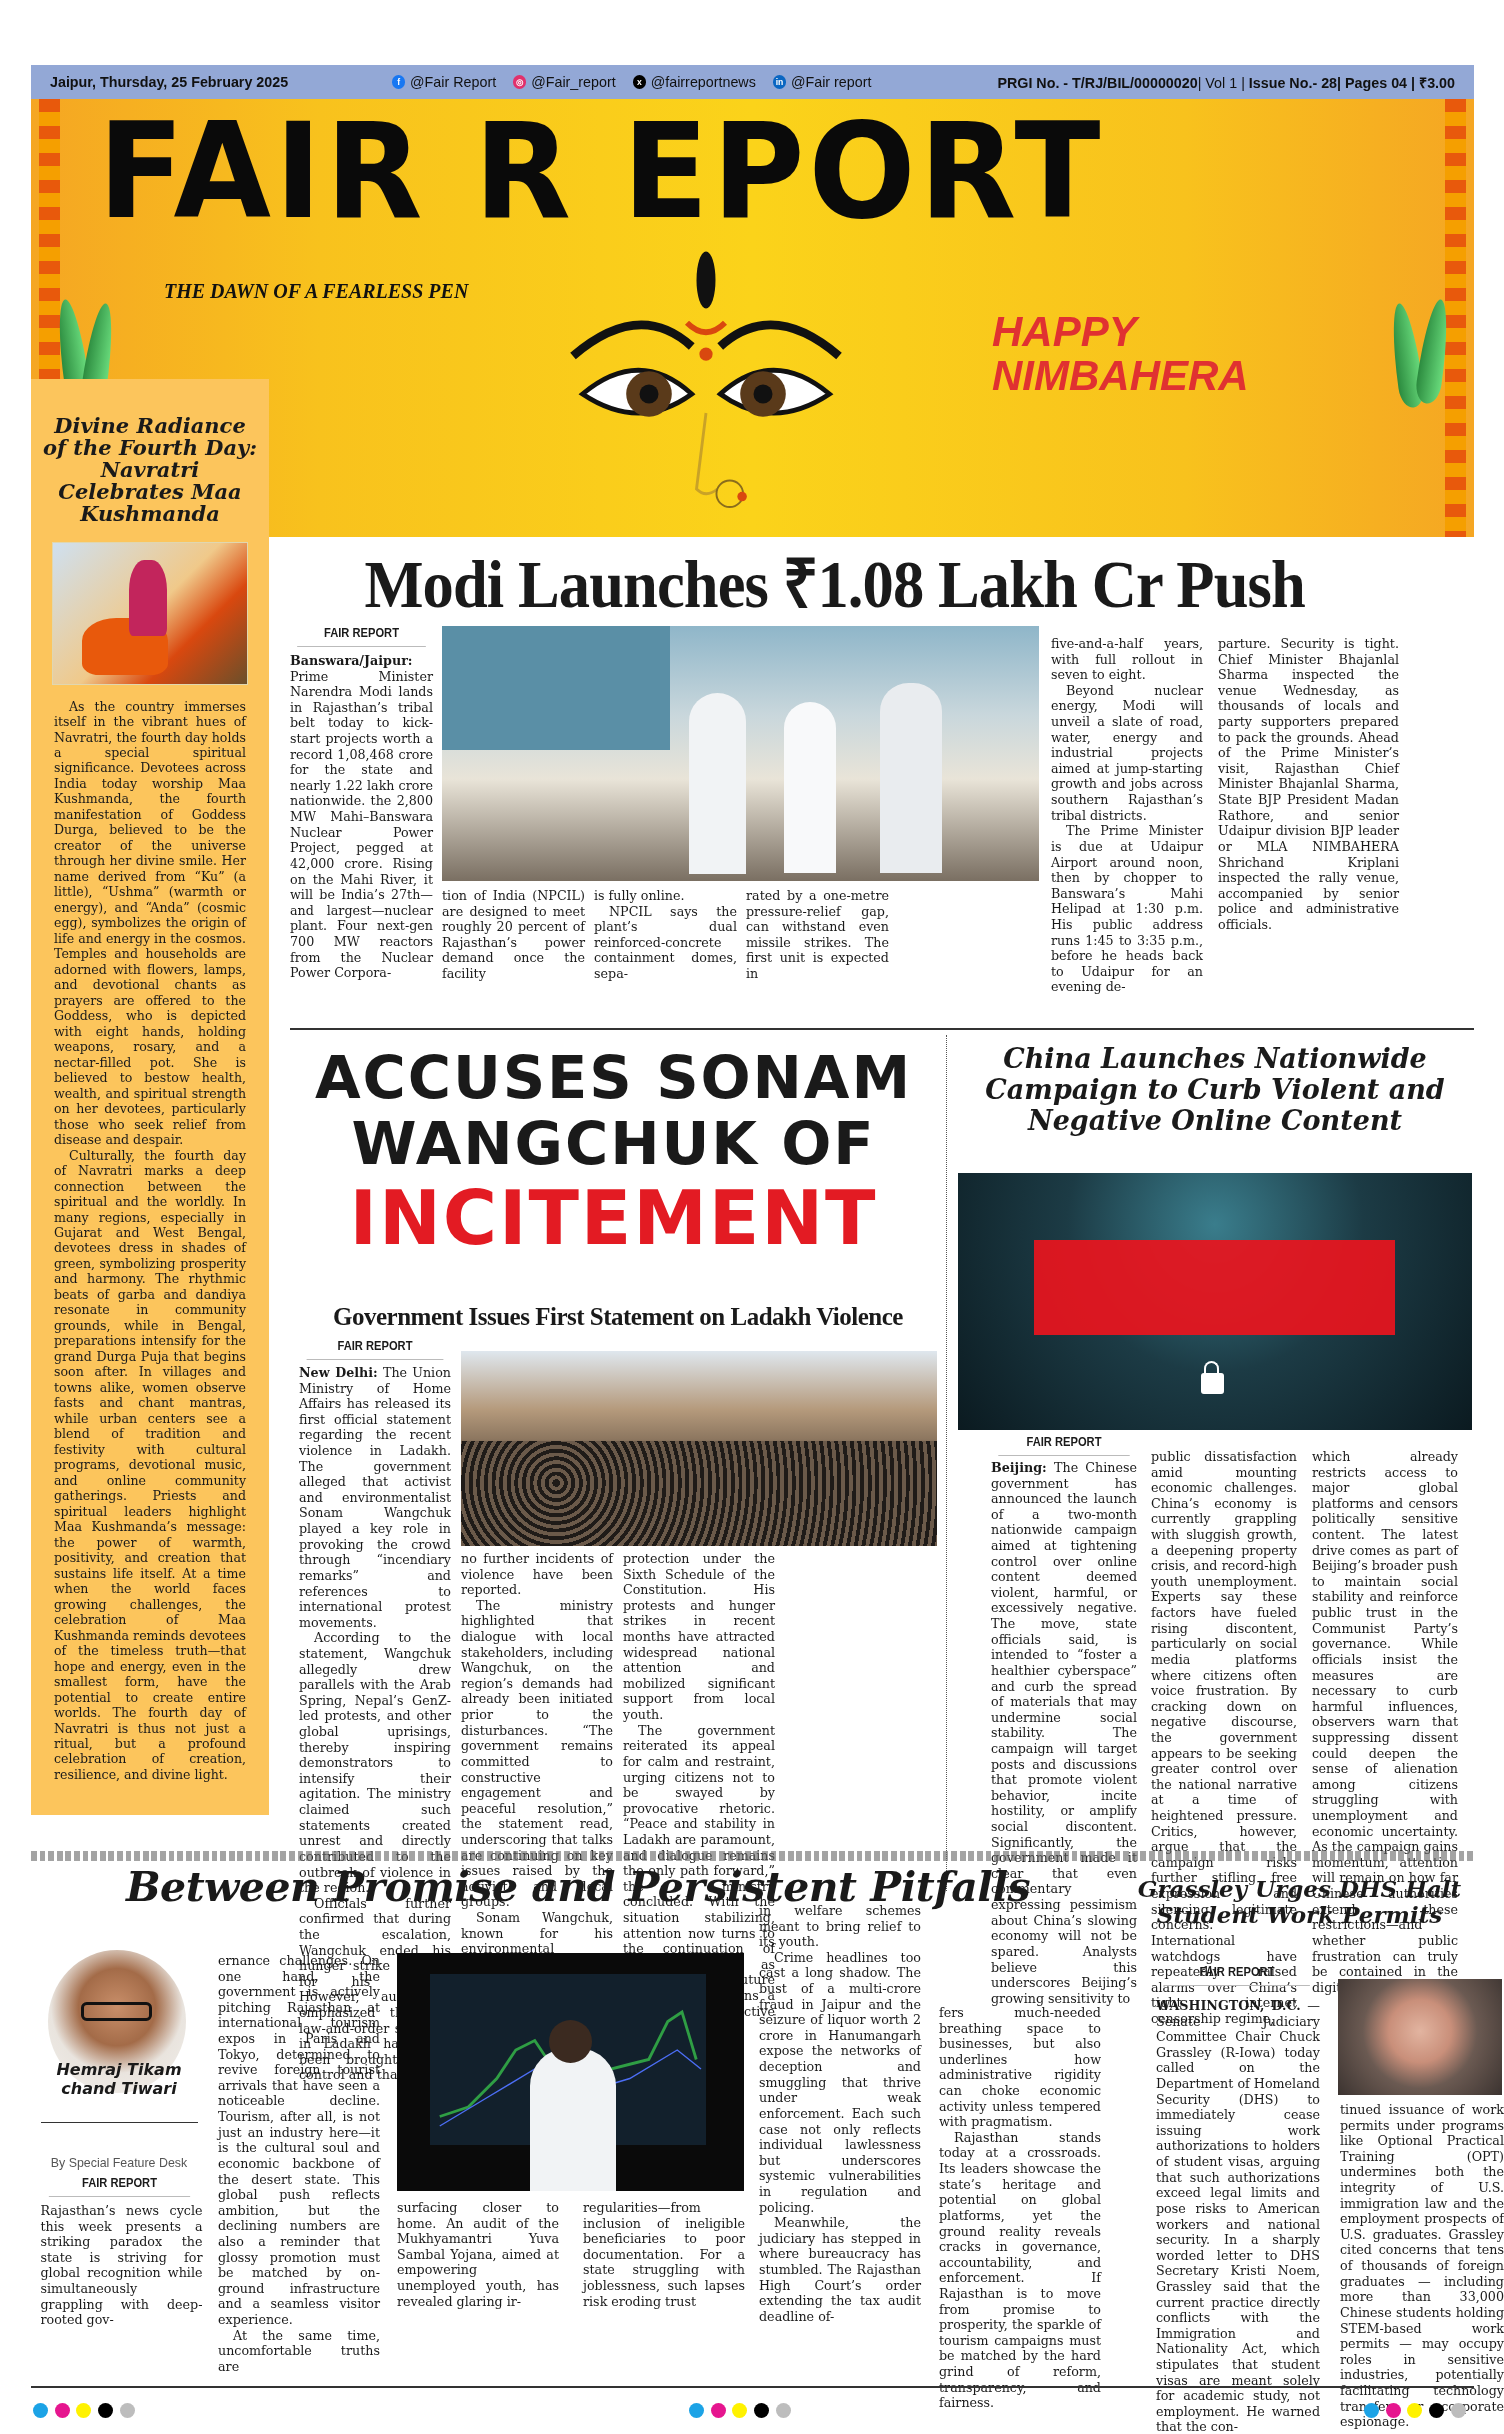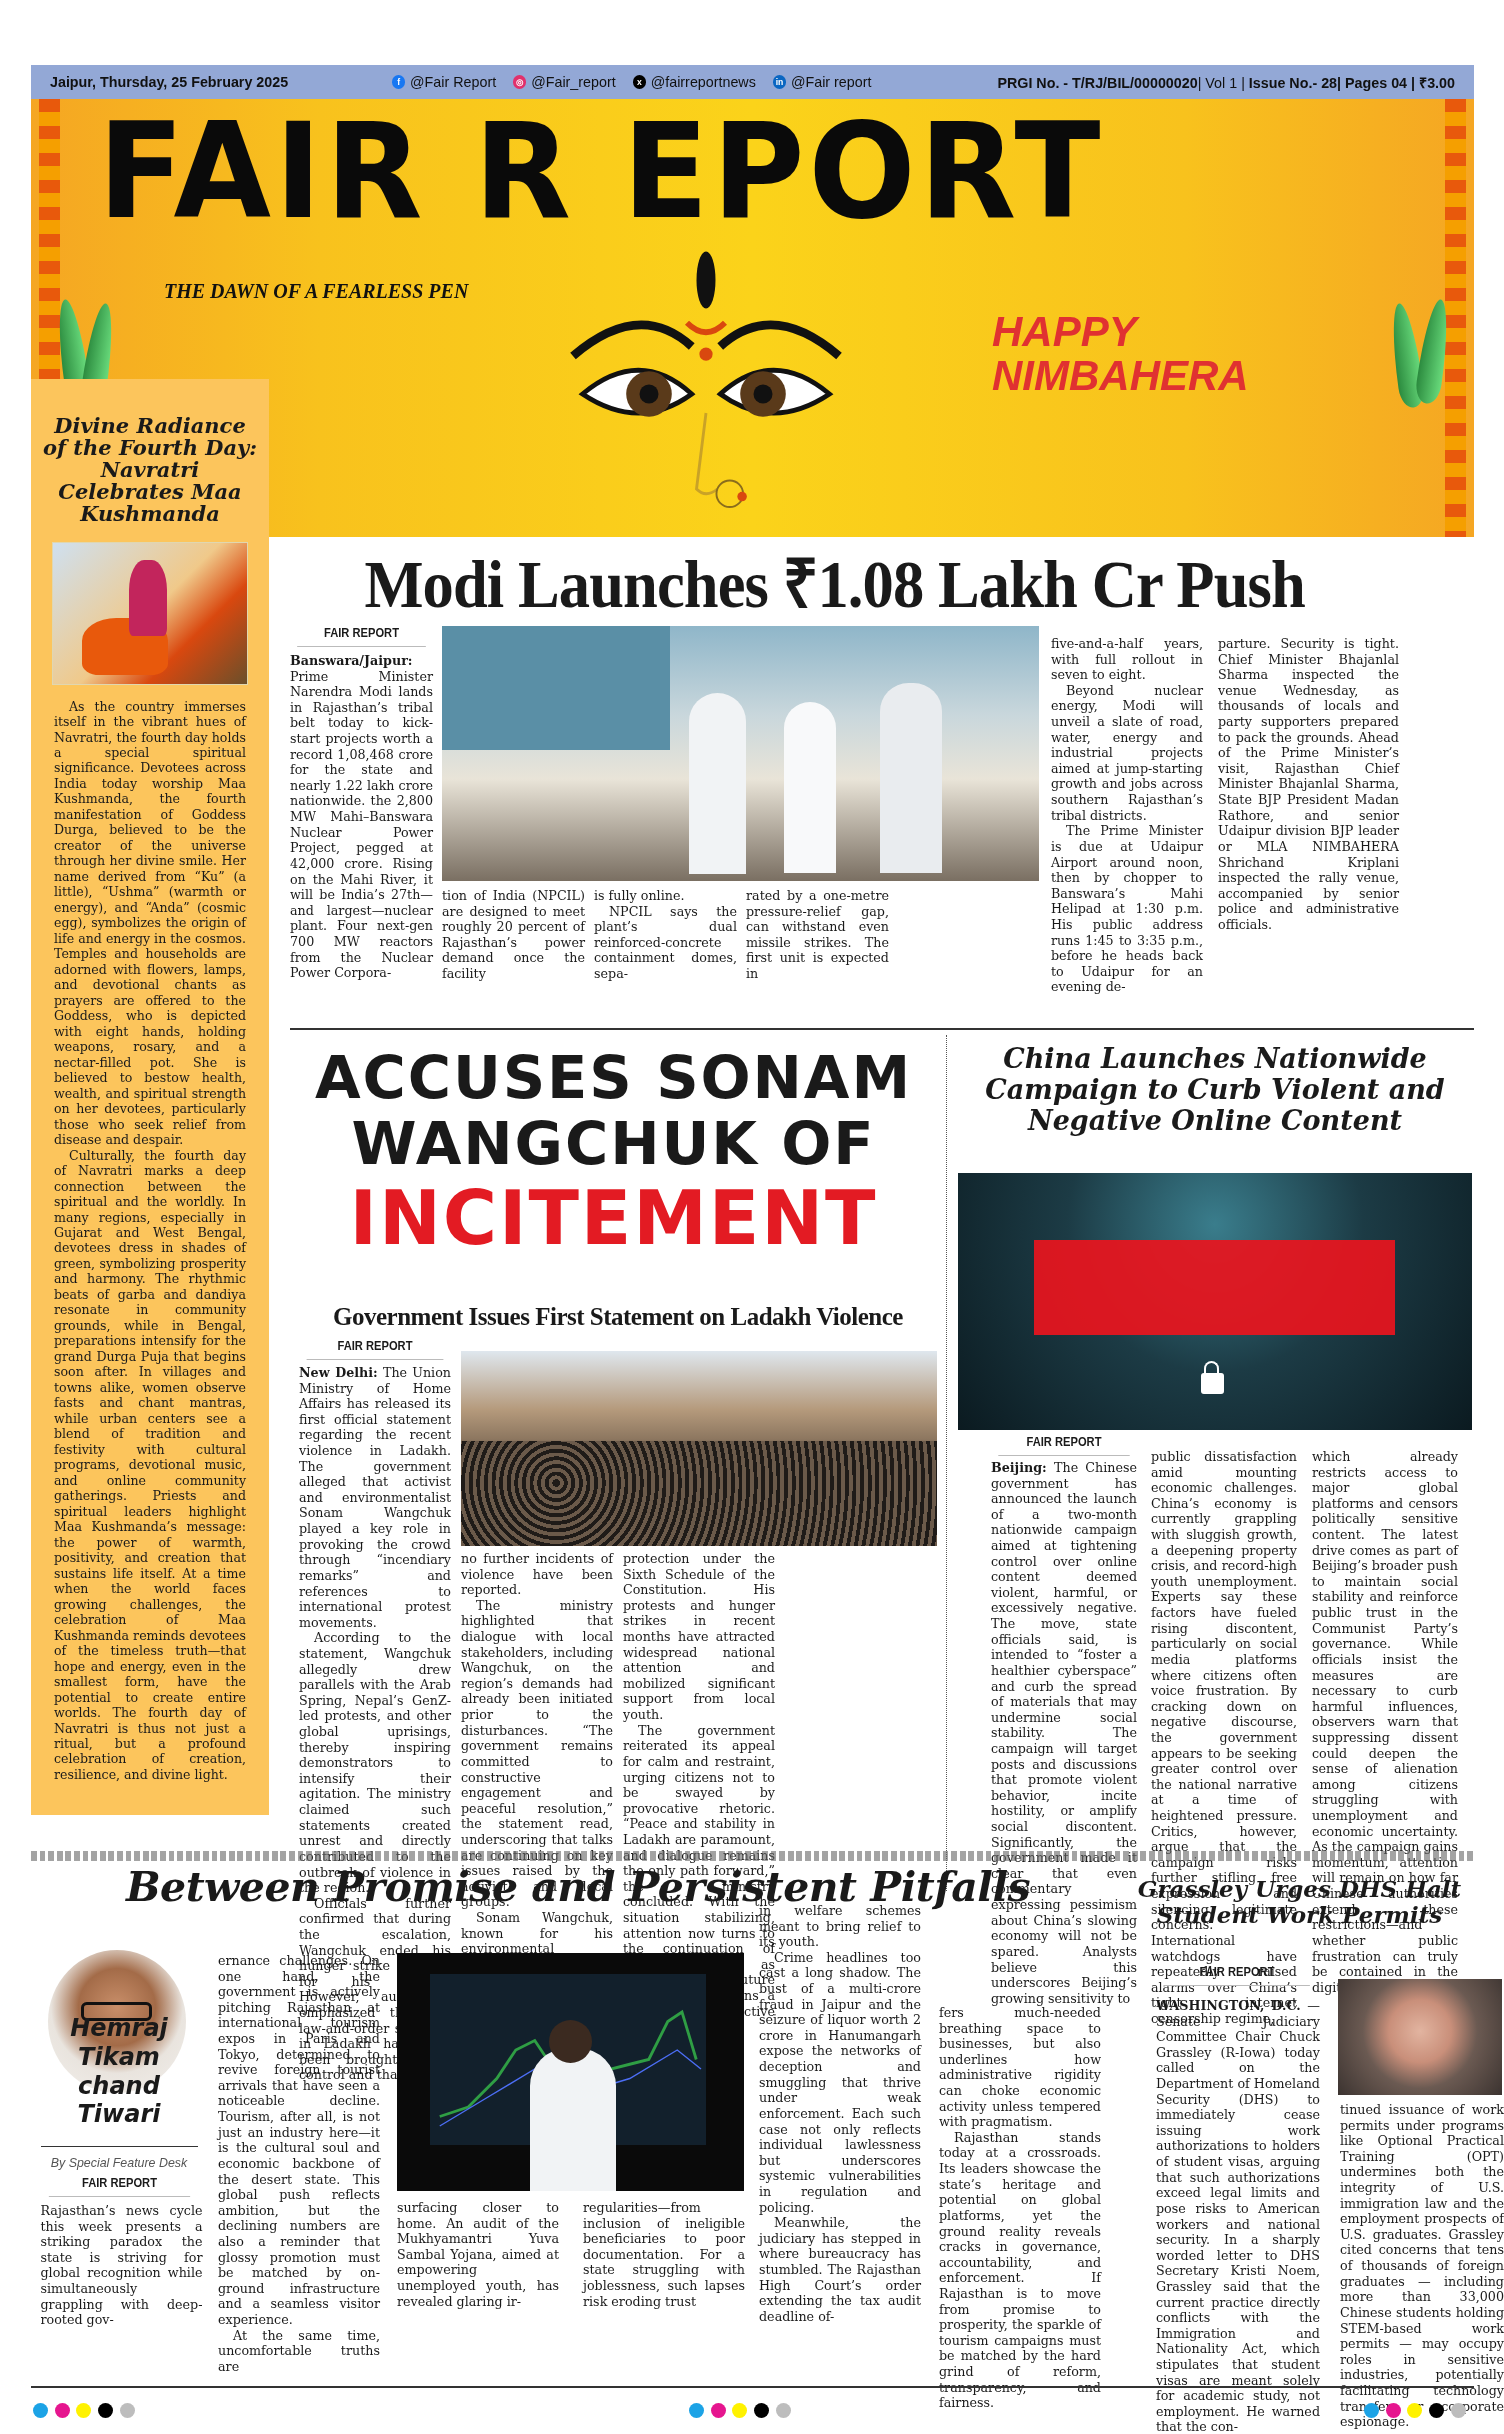--- a/index.html
+++ b/index.html
@@ -182,22 +182,22 @@
     </div>
   <div class="col" style="left:1281px;top:1384px;width:146px">
       <p class="first">which already restricts access to major global platforms and censors politically sensitive content. The latest drive comes as part of Beijing’s broader push to maintain social stability and reinforce public trust in the Communist Party’s governance. While officials insist the measures are necessary to curb harmful influences, observers warn that suppressing dissent could deepen the sense of alienation among citizens struggling with unemployment and economic uncertainty. As the campaign gains momentum, attention will remain on how far Chinese authorities extend these restrictions—and whether public frustration can truly be contained in the digital age.</p>
     </div>
 
   <div class="wavy" style="left:0;top:1786px;width:1443px"></div>
   <div style="position:absolute;left:0;top:1798px;width:1094px;font-family:'DejaVu Serif',serif;font-style:italic;font-weight:900;font-size:41px;text-align:center;letter-spacing:-0.5px">Between Promise and Persistent Pitfalls</div>
   <div style="position:absolute;left:17px;top:1885px;width:138px;height:143px;border-radius:50%;background:radial-gradient(circle at 50% 40%,#c98f6a 0%,#a36b48 35%,#e9e4de 60%,#f3f0ec 100%)">
     <div style="position:absolute;left:33px;top:52px;width:71px;height:19px;border:3.8px solid #111;border-radius:5.7px"></div>
   </div>
-  <div style="position:absolute;left:9.5px;top:1949px;width:157px;font-family:'DejaVu Sans',sans-serif;font-style:italic;font-weight:bold;font-size:24px;text-align:center;line-height:1.2;border-bottom:1.9px solid #333;padding-bottom:17px">Hemraj Tikam chand Tiwari</div>
-  <div style="position:absolute;left:9.5px;top:2091px;width:157px;font-family:'Liberation Sans',sans-serif;font-style:italic;font-size:12.4px;color:#555;text-align:center">By Special Feature Desk</div>
+  <div style="position:absolute;left:9.5px;top:1995px;width:157px;font-family:'DejaVu Sans',sans-serif;font-style:italic;font-weight:bold;font-size:16px;text-align:center;line-height:1.2;border-bottom:1.9px solid #333;padding-bottom:24px">Hemraj Tikam chand Tiwari</div>
+  <div style="position:absolute;left:9.5px;top:2091px;width:157px;font-family:'Liberation Sans',sans-serif;font-size:12.4px;color:#555;text-align:center">By Special Feature Desk</div>
   <div style="position:absolute;left:9.5px;top:2111px;width:157px" class="byline">FAIR REPORT</div>
   <div class="col" style="left:9.5px;top:2138px;width:162px">
       <p class="first">Rajasthan’s news cycle this week presents a striking paradox the state is striving for global recognition while simultaneously grappling with deep-rooted gov-</p>
     </div>
   <div class="col" style="left:187px;top:1888px;width:162px">
     <p class="first">ernance challenges. On one hand, the government is actively pitching Rajasthan at international tourism expos in Paris and Tokyo, determined to revive foreign tourist arrivals that have seen a noticeable decline. Tourism, after all, is not just an industry here—it is the cultural soul and economic backbone of the desert state. This global push reflects ambition, but the declining numbers are also a reminder that glossy promotion must be matched by on-ground infrastructure and a seamless visitor experience.</p>
     <p>At the same time, uncomfortable truths are</p>
   </div>
   <div class="photo" style="left:366px;top:1888px;width:347px;height:238px;background:#0a0a0a">
     <div style="position:absolute;left:33px;top:21px;width:276px;height:171px;background:#12202c">

